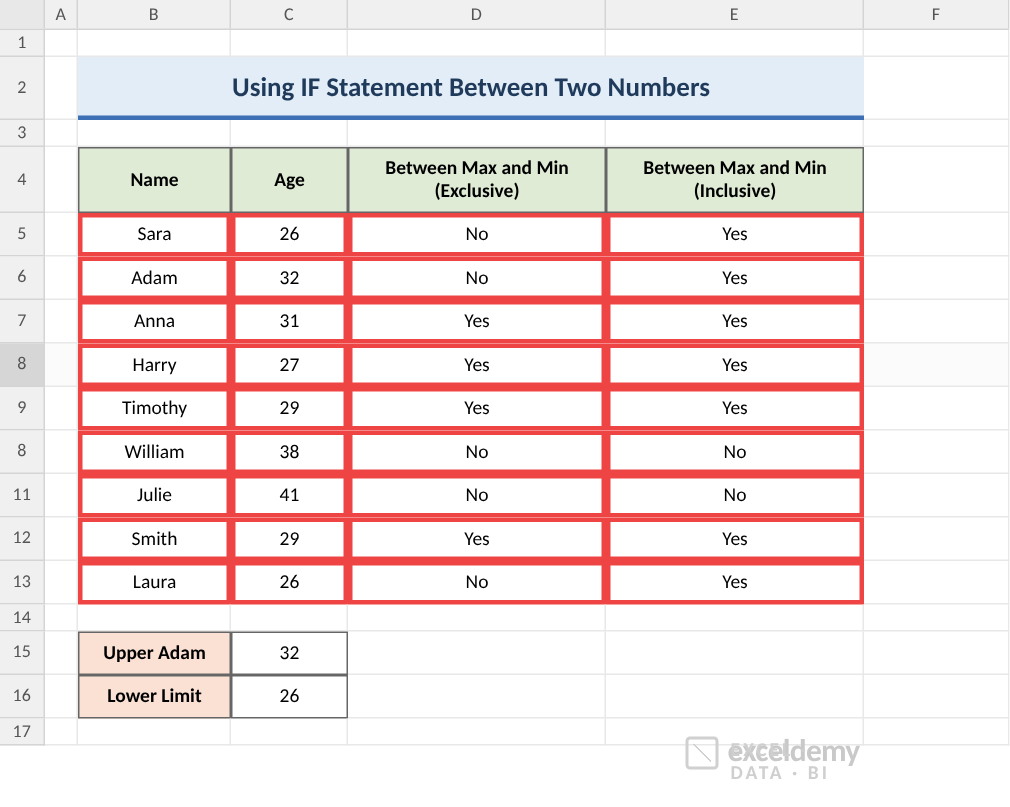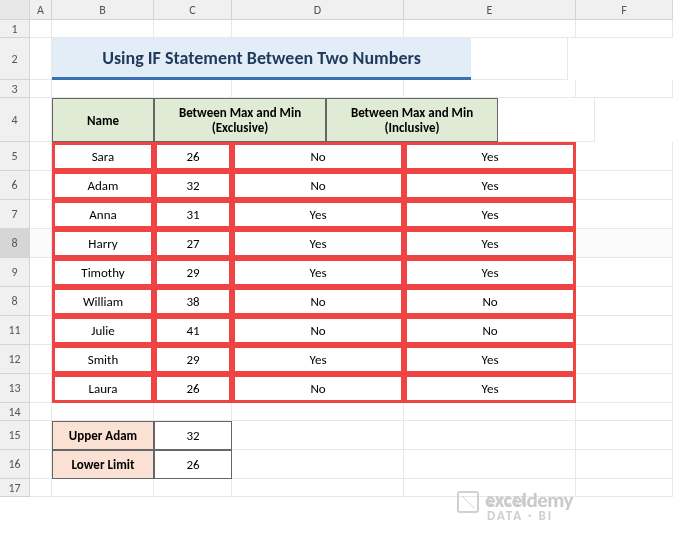--- a/index.html
+++ b/index.html
@@ -153,38 +153,39 @@
   <div class="cell cB"></div>
   <div class="cell cC"></div>
   <div class="cell cD"></div>
   <div class="cell cE"></div>
   <div class="cell cF"></div>
 </div>
 
 <div class="grid-row h-title">
   <div class="row-header">2</div>
   <div class="cell cA"></div>
-  <div class="title-cell" style="width:419px">Using IF Statement Between Two Numbers</div>
+  <div class="title-cell" style="width:524px">Using IF Statement Between Two Numbers</div>
   <div class="cell cF"></div>
 </div>
 
 <div class="grid-row h-small">
   <div class="row-header">3</div>
   <div class="cell cA"></div>
   <div class="cell cB"></div>
   <div class="cell cC"></div>
   <div class="cell cD"></div>
   <div class="cell cE"></div>
   <div class="cell cF"></div>
 </div>
 
 <div class="grid-row h-hdr">
   <div class="row-header">4</div>
   <div class="cell cA"></div>
   <div class="th cB">Name</div>
+  <div class="th cC">Age</div>
   <div class="th cD">Between Max and Min (Exclusive)</div>
   <div class="th cE">Between Max and Min (Inclusive)</div>
   <div class="cell cF"></div>
 </div>
 
 <div id="data-rows">
     <div class="grid-row h-row">
       <div class="row-header">5</div>
       <div class="cell cA"></div>
       <div class="td cB">Sara</div>

